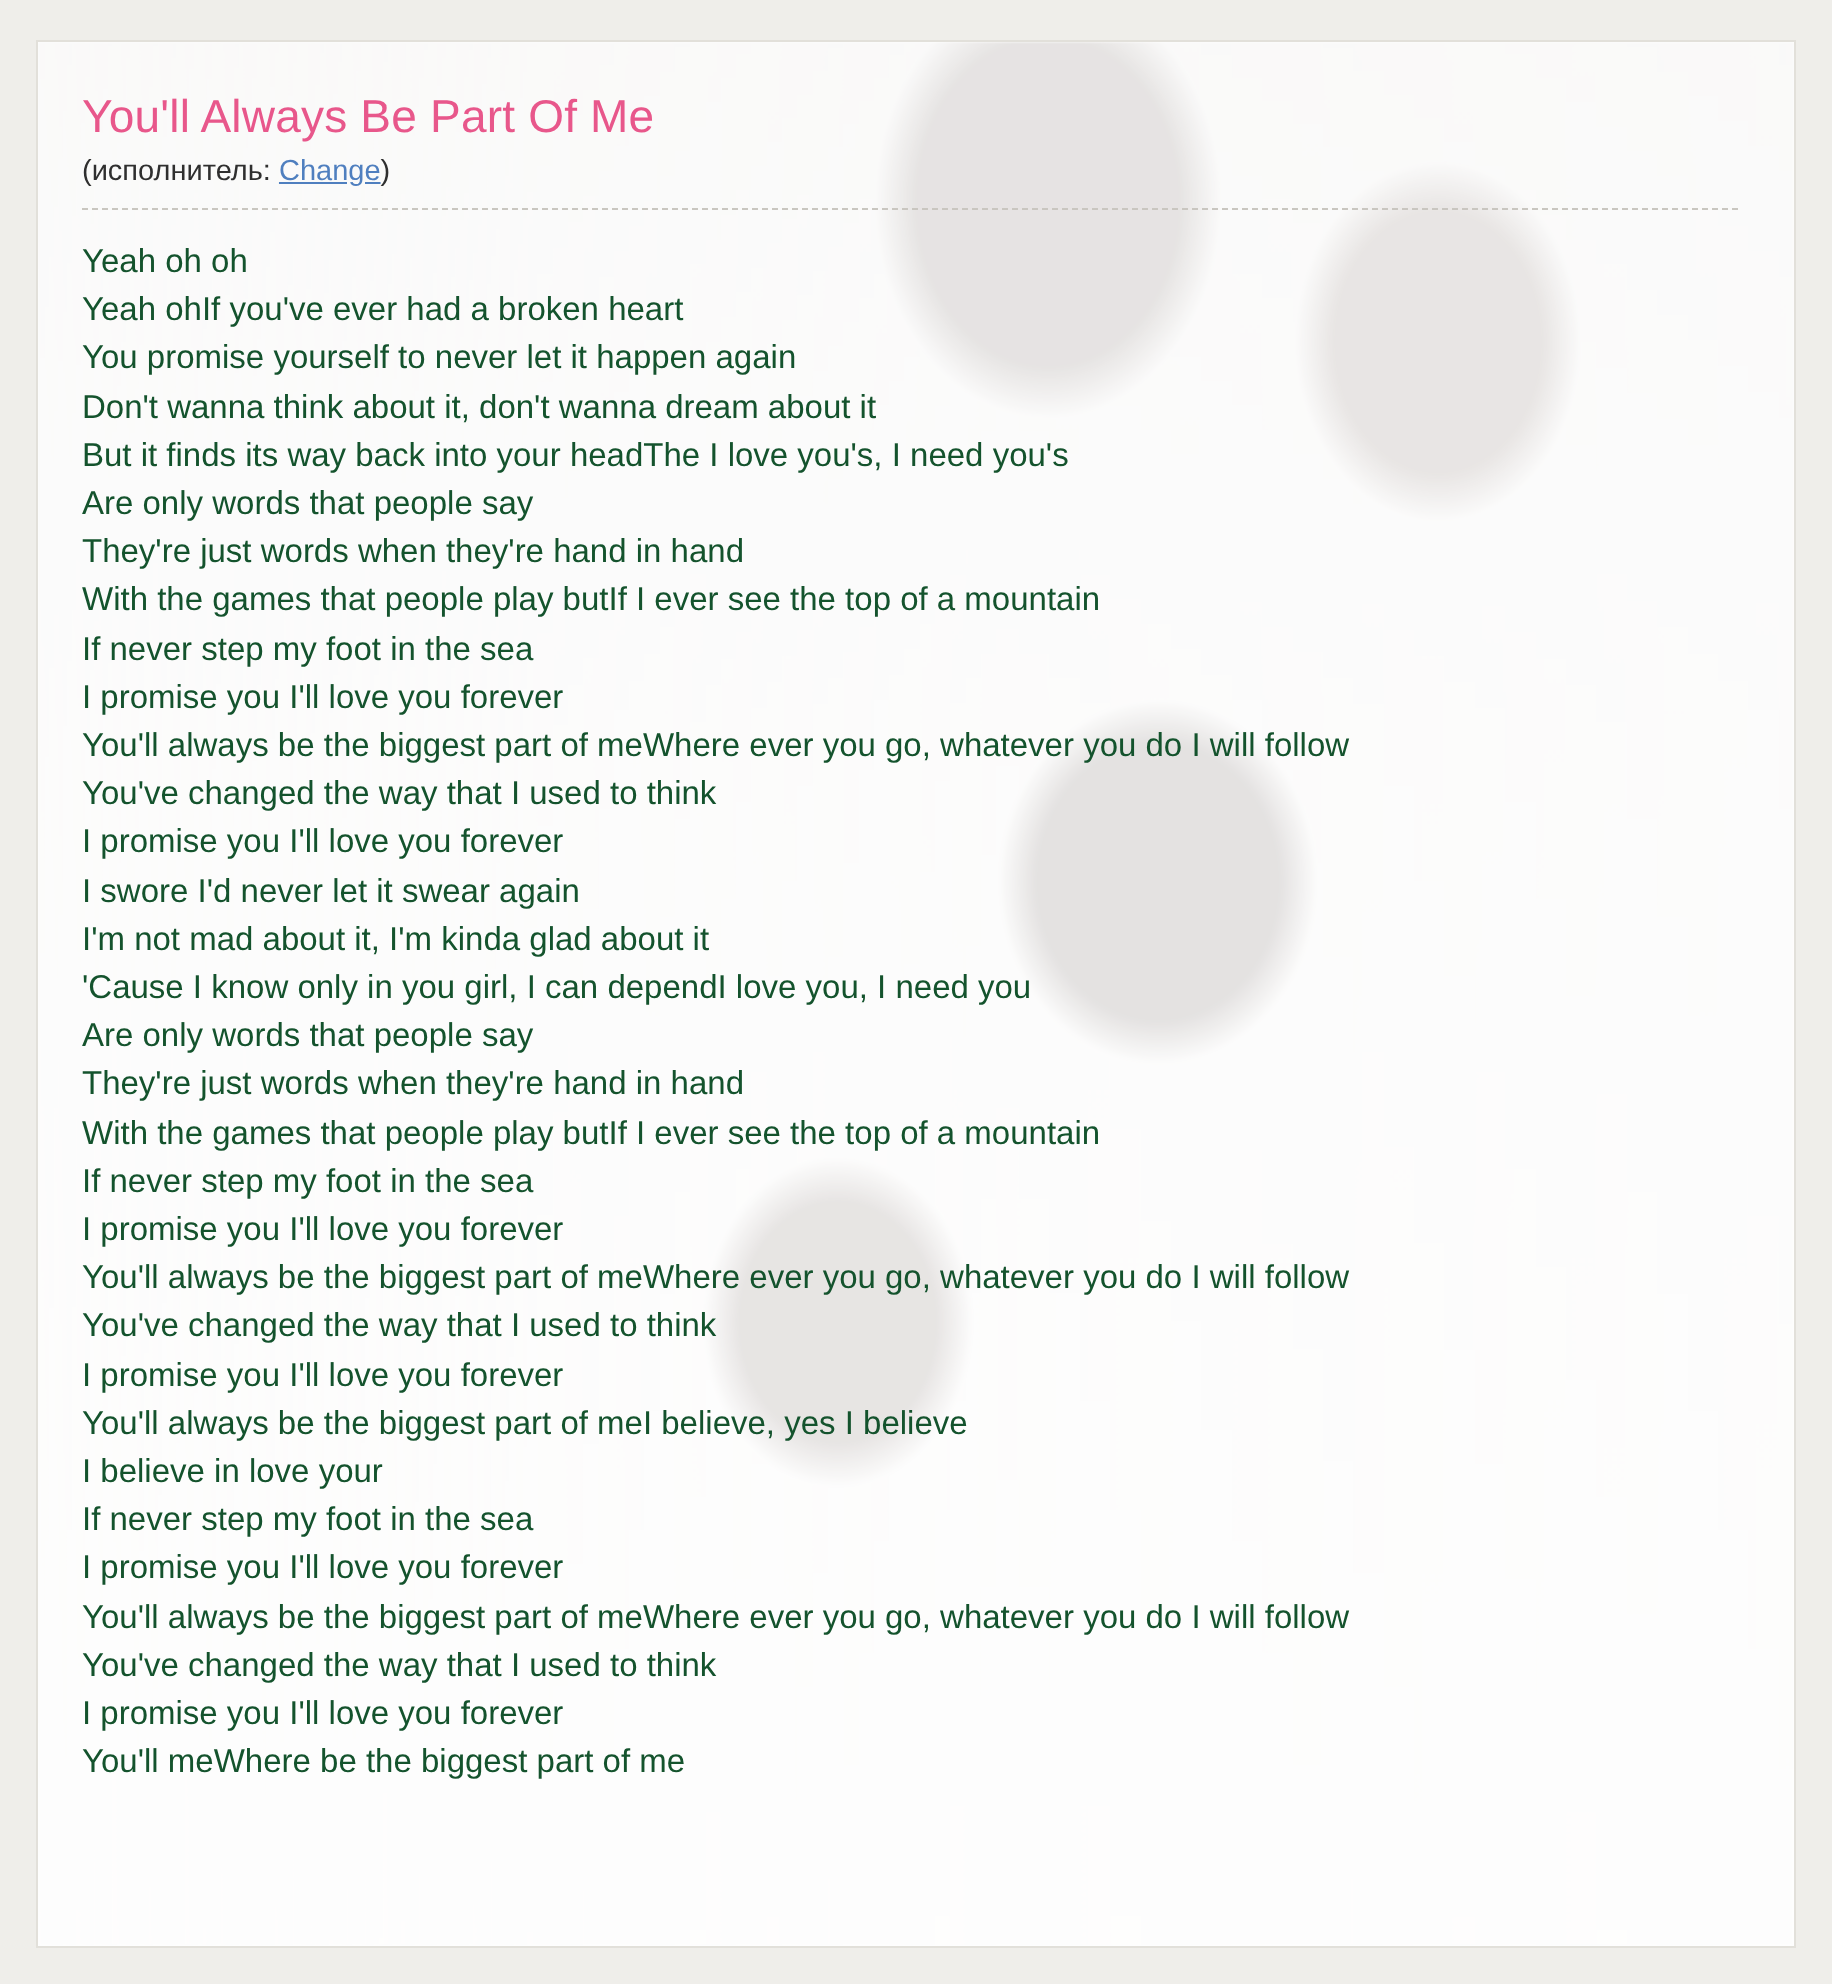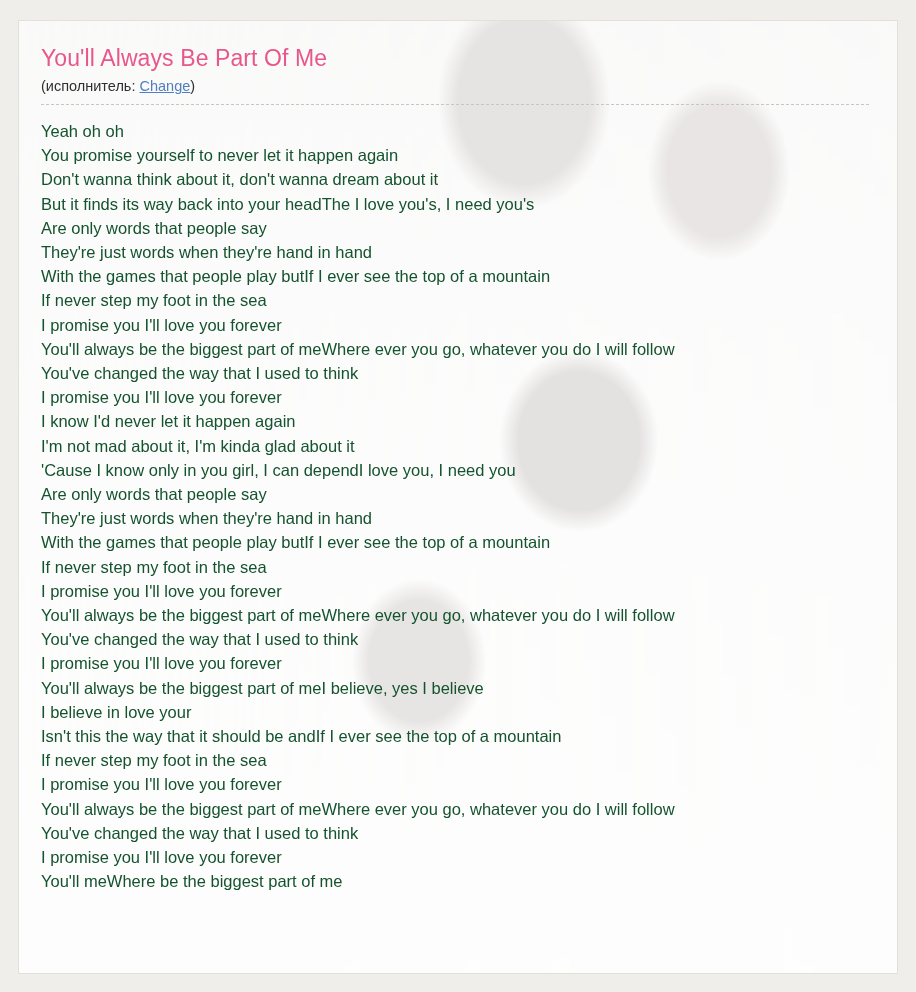--- a/index.html
+++ b/index.html
@@ -89,45 +89,45 @@
     <div class="photo-backdrop"></div>
     <div class="photo-veil"></div>
     <div class="content">
       <h1 class="song-title">You'll Always Be Part Of Me</h1>
       <div class="artist-line">
         <span>(исполнитель:</span>
         <a class="artist-link" href="#">Change</a><span>)</span>
       </div>
       <div class="lyrics" id="lyrics-body">
           <div class="line">Yeah oh oh</div>
+          <div class="line">Yeah ohIf you've ever had a broken heart</div>
           <div class="line">You promise yourself to never let it happen again</div>
           <div class="line">Don't wanna think about it, don't wanna dream about it</div>
           <div class="line">But it finds its way back into your headThe I love you's, I need you's</div>
           <div class="line">Are only words that people say</div>
           <div class="line">They're just words when they're hand in hand</div>
           <div class="line">With the games that people play butIf I ever see the top of a mountain</div>
           <div class="line">If never step my foot in the sea</div>
           <div class="line">I promise you I'll love you forever</div>
           <div class="line">You'll always be the biggest part of meWhere ever you go, whatever you do I will follow</div>
           <div class="line">You've changed the way that I used to think</div>
           <div class="line">I promise you I'll love you forever</div>
-          <div class="line">I know I'd never let it happen again</div>
+          <div class="line">I swore I'd never let it swear again</div>
           <div class="line">I'm not mad about it, I'm kinda glad about it</div>
           <div class="line">'Cause I know only in you girl, I can dependI love you, I need you</div>
           <div class="line">Are only words that people say</div>
           <div class="line">They're just words when they're hand in hand</div>
           <div class="line">With the games that people play butIf I ever see the top of a mountain</div>
           <div class="line">If never step my foot in the sea</div>
           <div class="line">I promise you I'll love you forever</div>
           <div class="line">You'll always be the biggest part of meWhere ever you go, whatever you do I will follow</div>
           <div class="line">You've changed the way that I used to think</div>
           <div class="line">I promise you I'll love you forever</div>
           <div class="line">You'll always be the biggest part of meI believe, yes I believe</div>
           <div class="line">I believe in love your</div>
-          <div class="line">Isn't this the way that it should be andIf I ever see the top of a mountain</div>
           <div class="line">If never step my foot in the sea</div>
           <div class="line">I promise you I'll love you forever</div>
           <div class="line">You'll always be the biggest part of meWhere ever you go, whatever you do I will follow</div>
           <div class="line">You've changed the way that I used to think</div>
           <div class="line">I promise you I'll love you forever</div>
           <div class="line">You'll meWhere be the biggest part of me</div>
         </div>
     </div>
   </div>
 </div>

